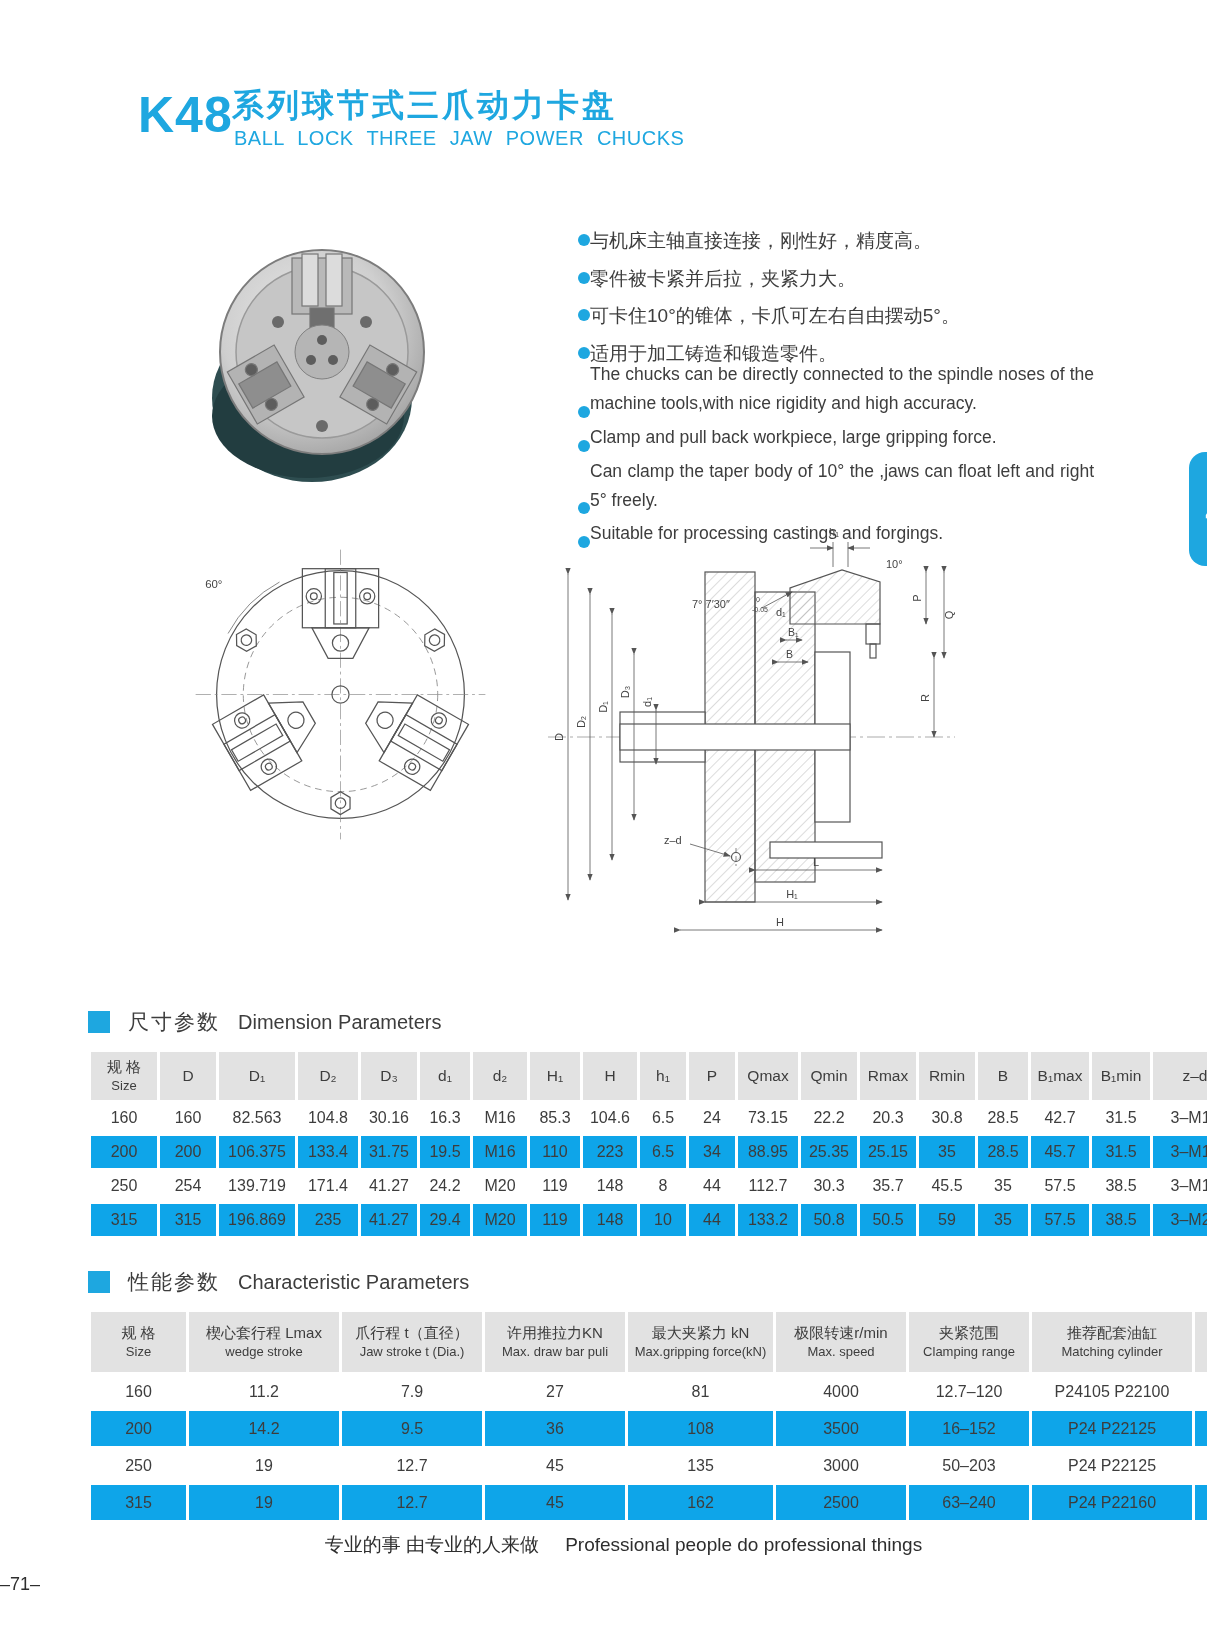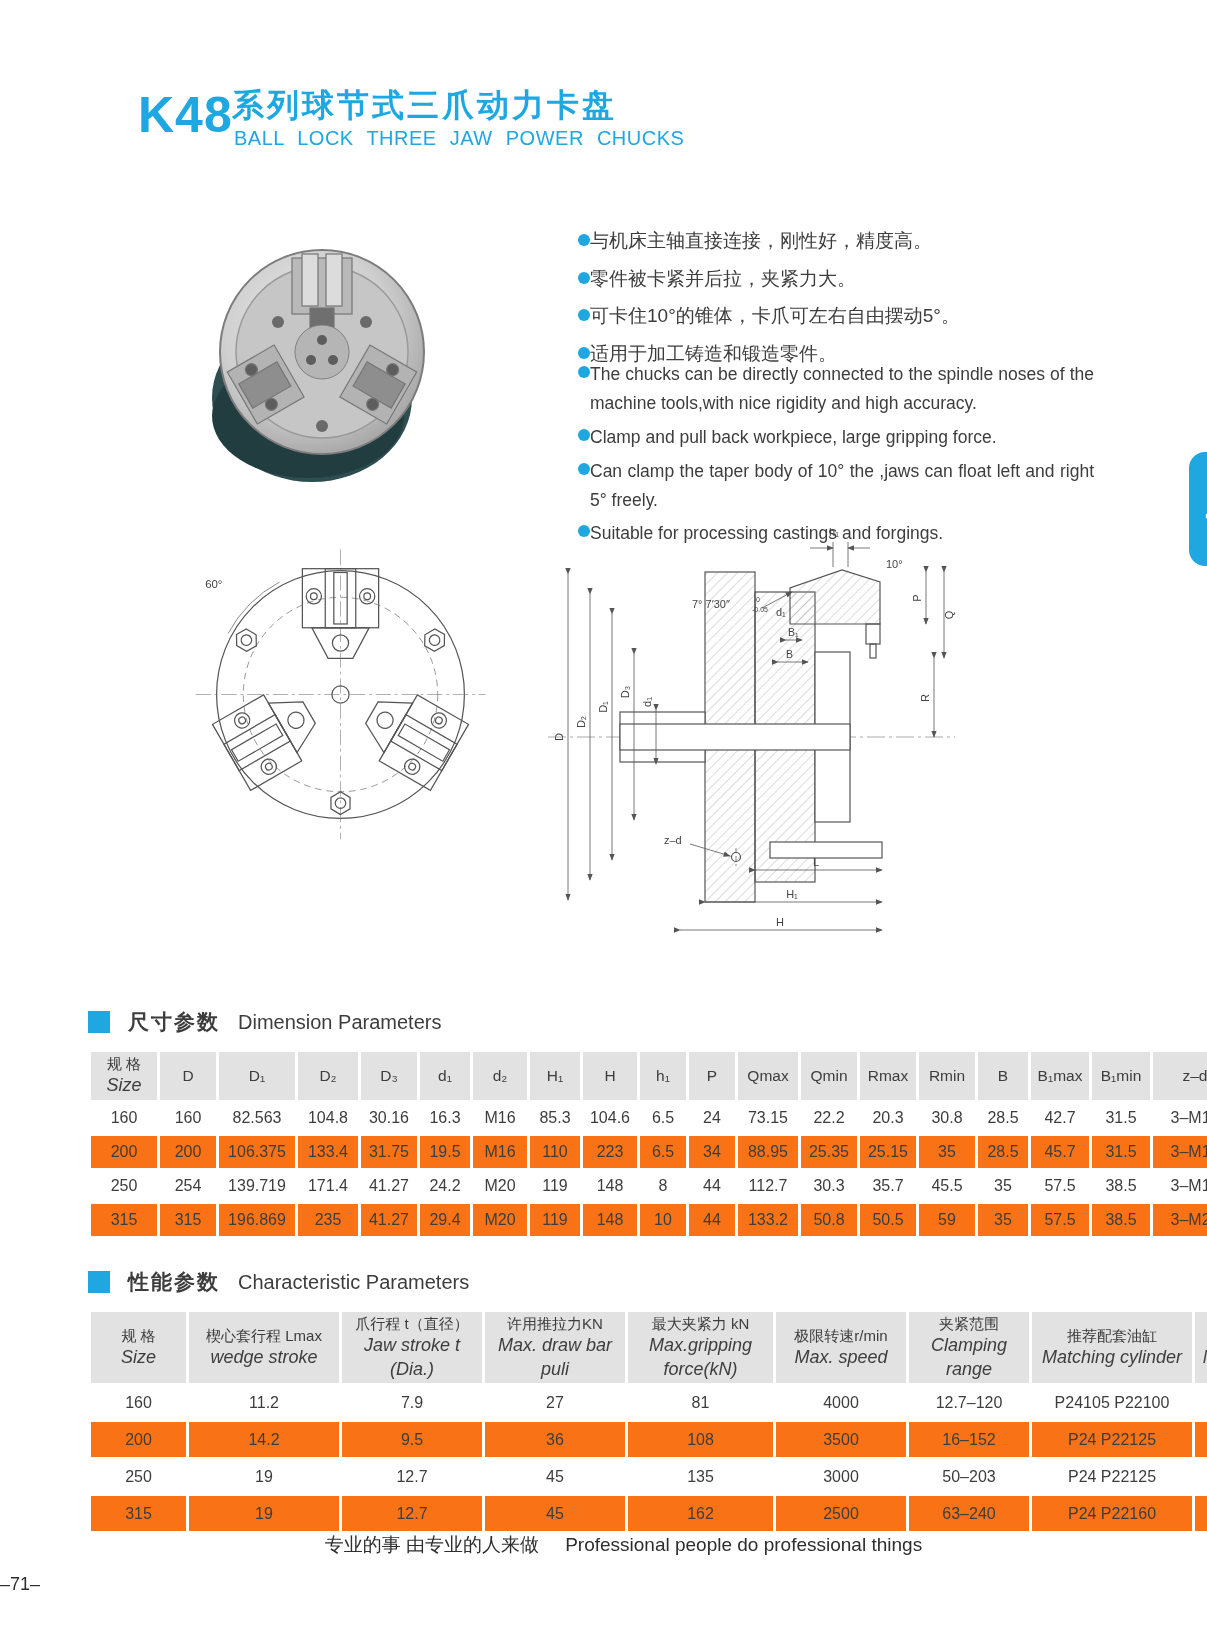--- a/index.html
+++ b/index.html
@@ -11,45 +11,45 @@
   .title-zh{position:absolute;left:232px;top:84px;color:var(--accent);font-size:32px;font-weight:bold;letter-spacing:3px;}
   .title-en{position:absolute;left:234px;top:127px;color:var(--accent);font-size:20px;letter-spacing:0.5px;word-spacing:7px;}
 
   
   .features{list-style:none;margin:0;padding:0;}
   .features li{display:flex;}
   .dot{width:12px;height:12px;border-radius:50%;background:var(--accent);flex:none;margin-top:6px;}
   .features-zh{position:absolute;left:578px;top:228px;width:512px;}
   .features-zh li{font-size:19px;margin-bottom:12px;line-height:1.35;}
   .features-en{position:absolute;left:578px;top:360px;width:516px;}
-  .features-en li{font-size:17.5px;line-height:1.65;margin-bottom:5px;text-align:justify;}
+  .features-en li{font-size:17.5px;line-height:1.65;margin-bottom:5px;text-align:justify;align-items:flex-end;}
 
   
   .tab4{position:absolute;right:0;top:452px;width:58px;height:114px;background:var(--accent);
         border-radius:16px 0 0 16px;color:#fff;display:flex;align-items:center;justify-content:center;font-size:48px;}
 
   
   .photo{position:absolute;left:196px;top:230px;}
   .front-view{position:absolute;left:188px;top:542px;}
   .section-view{position:absolute;left:540px;top:512px;}
   svg text{font-family:"Liberation Sans","DejaVu Sans",sans-serif;}
 
   
   .section-head{position:absolute;left:88px;display:flex;align-items:center;gap:18px;}
   .sq{width:22px;height:22px;background:var(--accent);flex:none;}
-  .sh-zh{font-size:21px;font-weight:bold;letter-spacing:2px;}
+  .sh-zh{font-size:21px;font-weight:normal;letter-spacing:2px;}
   .sh-en{font-size:20px;}
 
   
   table.ptable{position:absolute;left:88px;width:1032px;border-collapse:separate;border-spacing:3px 2px;table-layout:fixed;}
   table.ptable th{background:#e2e2e2;font-weight:normal;font-size:15.5px;color:#3d3d3d;height:44px;padding:2px 1px;}
   table.ptable th .hz{font-size:15px;line-height:1.35;}
-  table.ptable th .he{font-size:18px;line-height:1.3;font-style:italic;}
+  table.ptable th .he{font-size:13px;line-height:1.3;}
   table.ptable td{text-align:center;font-size:16px;height:30px;padding:1px 1px;background:#fff;}
-  table.ptable tr.alt td{background:#f97316;}
+  table.ptable tr.alt td{background:#0ea5e9;}
   #dim-table{top:1050px;}
   #char-table{top:1310px;}
   #char-table th{height:56px;}
   #char-table td{height:33px;}
 
   
   .slogan{position:absolute;left:0;width:100%;top:1532px;text-align:center;font-size:19px;color:#2e2e2e;}
   .slogan .sep{display:inline-block;width:26px;}
   .pageno{position:absolute;left:0;width:100%;top:1574px;text-align:left;font-size:18px;color:#2e2e2e;}
 </style>

